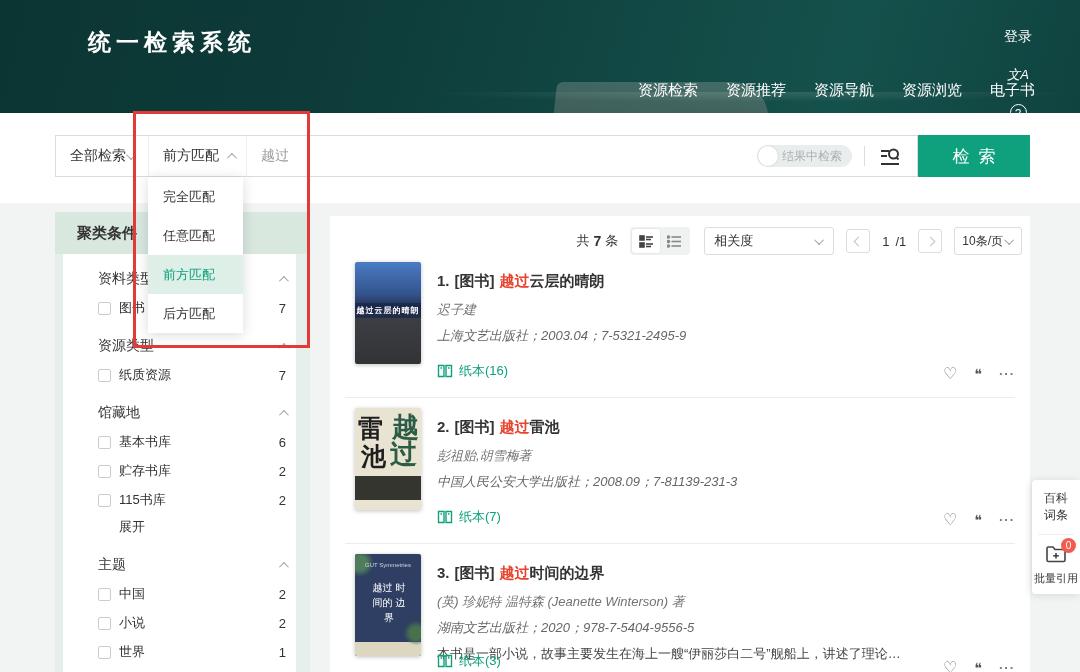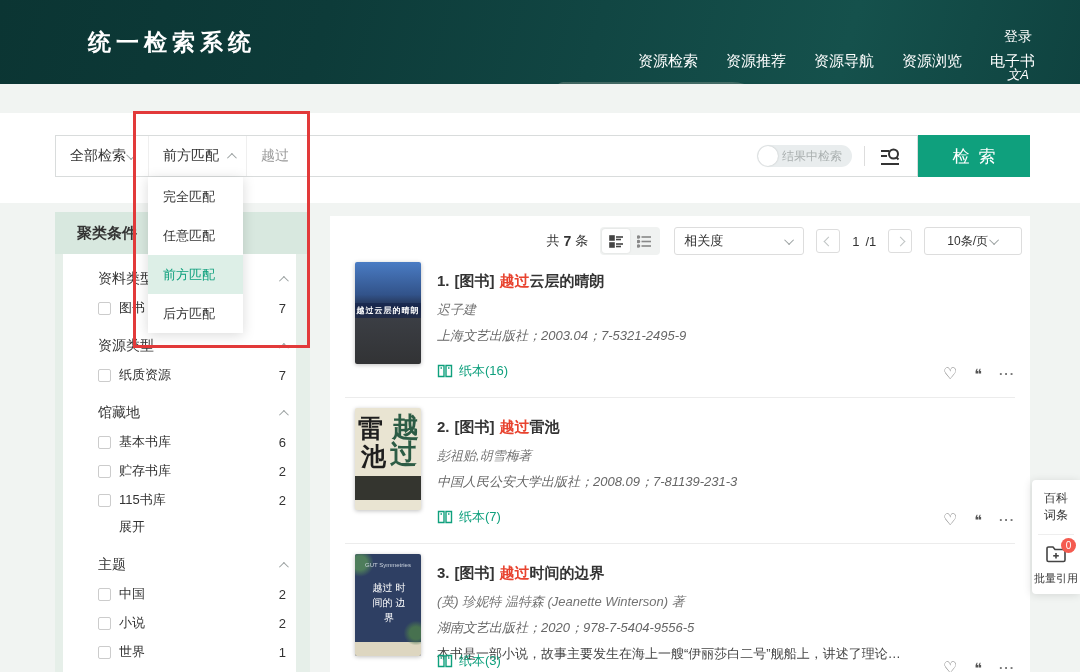--- a/index.html
+++ b/index.html
@@ -1,20 +1,20 @@
 <!DOCTYPE html>
 <html><head>
 <meta charset="utf-8">
 <style>
   * { margin:0; padding:0; box-sizing:border-box; }
   html,body { width:1080px; height:672px; overflow:hidden; }
   body { position:relative; font-family:"Liberation Sans","DejaVu Sans",sans-serif; background:#f1f4f2; color:#333; }
 
   
-  .header { position:absolute; left:0; top:0; width:1080px; height:84px;
+  .header { position:absolute; left:0; top:0; width:1080px; height:113px;
     background:linear-gradient(105deg,#0b3533 0%,#0d3b39 30%,#114643 55%,#15514c 78%,#0f4340 100%); overflow:hidden; }
   .header .photo-blob { position:absolute; left:555px; top:82px; width:215px; height:40px;
     background:linear-gradient(180deg, rgba(190,190,180,0.28), rgba(120,120,115,0.45)); border-radius:6px 40px 0 0; transform:skewX(-6deg); }
   .header .shore-line { position:absolute; left:420px; top:92px; width:660px; height:10px;
     background:radial-gradient(ellipse at 50% 0%, rgba(200,210,200,0.18), transparent 70%); }
   .brand { position:absolute; left:88px; top:27px; font-size:23px; font-weight:bold; color:#fff; letter-spacing:5px; }
   .account { position:absolute; right:48px; top:28px; display:flex; align-items:center; gap:20px; color:#fff;flex-direction:column; }
   .login { font-size:14px; }
   .translate-icon { font-size:13px; font-style:italic; letter-spacing:0; }
   .help-icon { width:17px; height:17px; border:1.4px solid #fff; border-radius:50%; font-size:11px; display:flex; align-items:center; justify-content:center; }
@@ -69,21 +69,21 @@
   .toolbar { position:absolute; top:10px; right:8px; height:30px; display:flex; align-items:center; }
   .total { font-size:13px; color:#333; display:flex; align-items:center; margin-right:12px; }
   .total b { margin:0 4px; font-size:14px; }
   .view-toggle { display:flex; background:#f0f2f1; border-radius:4px; padding:2px; margin-right:14px; }
   .view-seg { width:28px; height:24px; display:flex; align-items:center; justify-content:center; cursor:pointer; }
   .view-seg.active { background:#fff; border-radius:3px; box-shadow:0 0 2px rgba(0,0,0,.12); }
   .sort-select { width:130px; height:28px; border:1px solid #ddd; border-radius:3px; display:flex; align-items:center; justify-content:space-between; padding:0 9px; margin-right:12px; cursor:pointer; }
   .sort-select .lbl { font-size:13px; color:#333; }
   .pg-btn { width:24px; height:24px; border:1px solid #ddd; border-radius:3px; display:flex; align-items:center; justify-content:center; cursor:pointer; background:#fff; }
   .pg-nums { display:flex; align-items:center; gap:6px; margin:0 12px; font-size:13px; color:#333; }
-  .size-select { height:28px; border:1px solid #ddd; border-radius:3px; display:flex; align-items:center; padding:0 22px; margin-left:12px; cursor:pointer; }
+  .size-select { height:28px; border:1px solid #ddd; border-radius:3px; display:flex; align-items:center; padding:0 7px; margin-left:12px; cursor:pointer; }
   .size-select .lbl { font-size:12px; color:#333; margin-right:4px; }
 
   .result-item { position:absolute; left:15px; right:15px; height:146px; }
   .result-item.b { border-bottom:1px solid #ececec; height:140px; }
   .cover { position:absolute; left:10px; top:4px; width:66px; height:102px; border-radius:2px; box-shadow:0 1px 4px rgba(0,0,0,.25); overflow:hidden; }
   .cover-1 { background:linear-gradient(180deg,#4a7cc4 0%,#32538a 32%,#23304d 44%,#3b3e44 55%,#323335 100%); }
   .cover-1 .band { position:absolute; left:0; right:0; top:40%; background:rgba(18,34,74,.6); color:#fff; font-size:8px; font-weight:bold; text-align:center; padding:2px 0; letter-spacing:1px; white-space:nowrap; }
   .cover-2 { background:#e9e4d2; }
   .cover-2 .ch { position:absolute; font-weight:bold; font-family:"Liberation Serif","DejaVu Serif",serif; }
   .cover-2 .c-lei { left:3px; top:4px; font-size:25px; color:#1e1e1e; }

